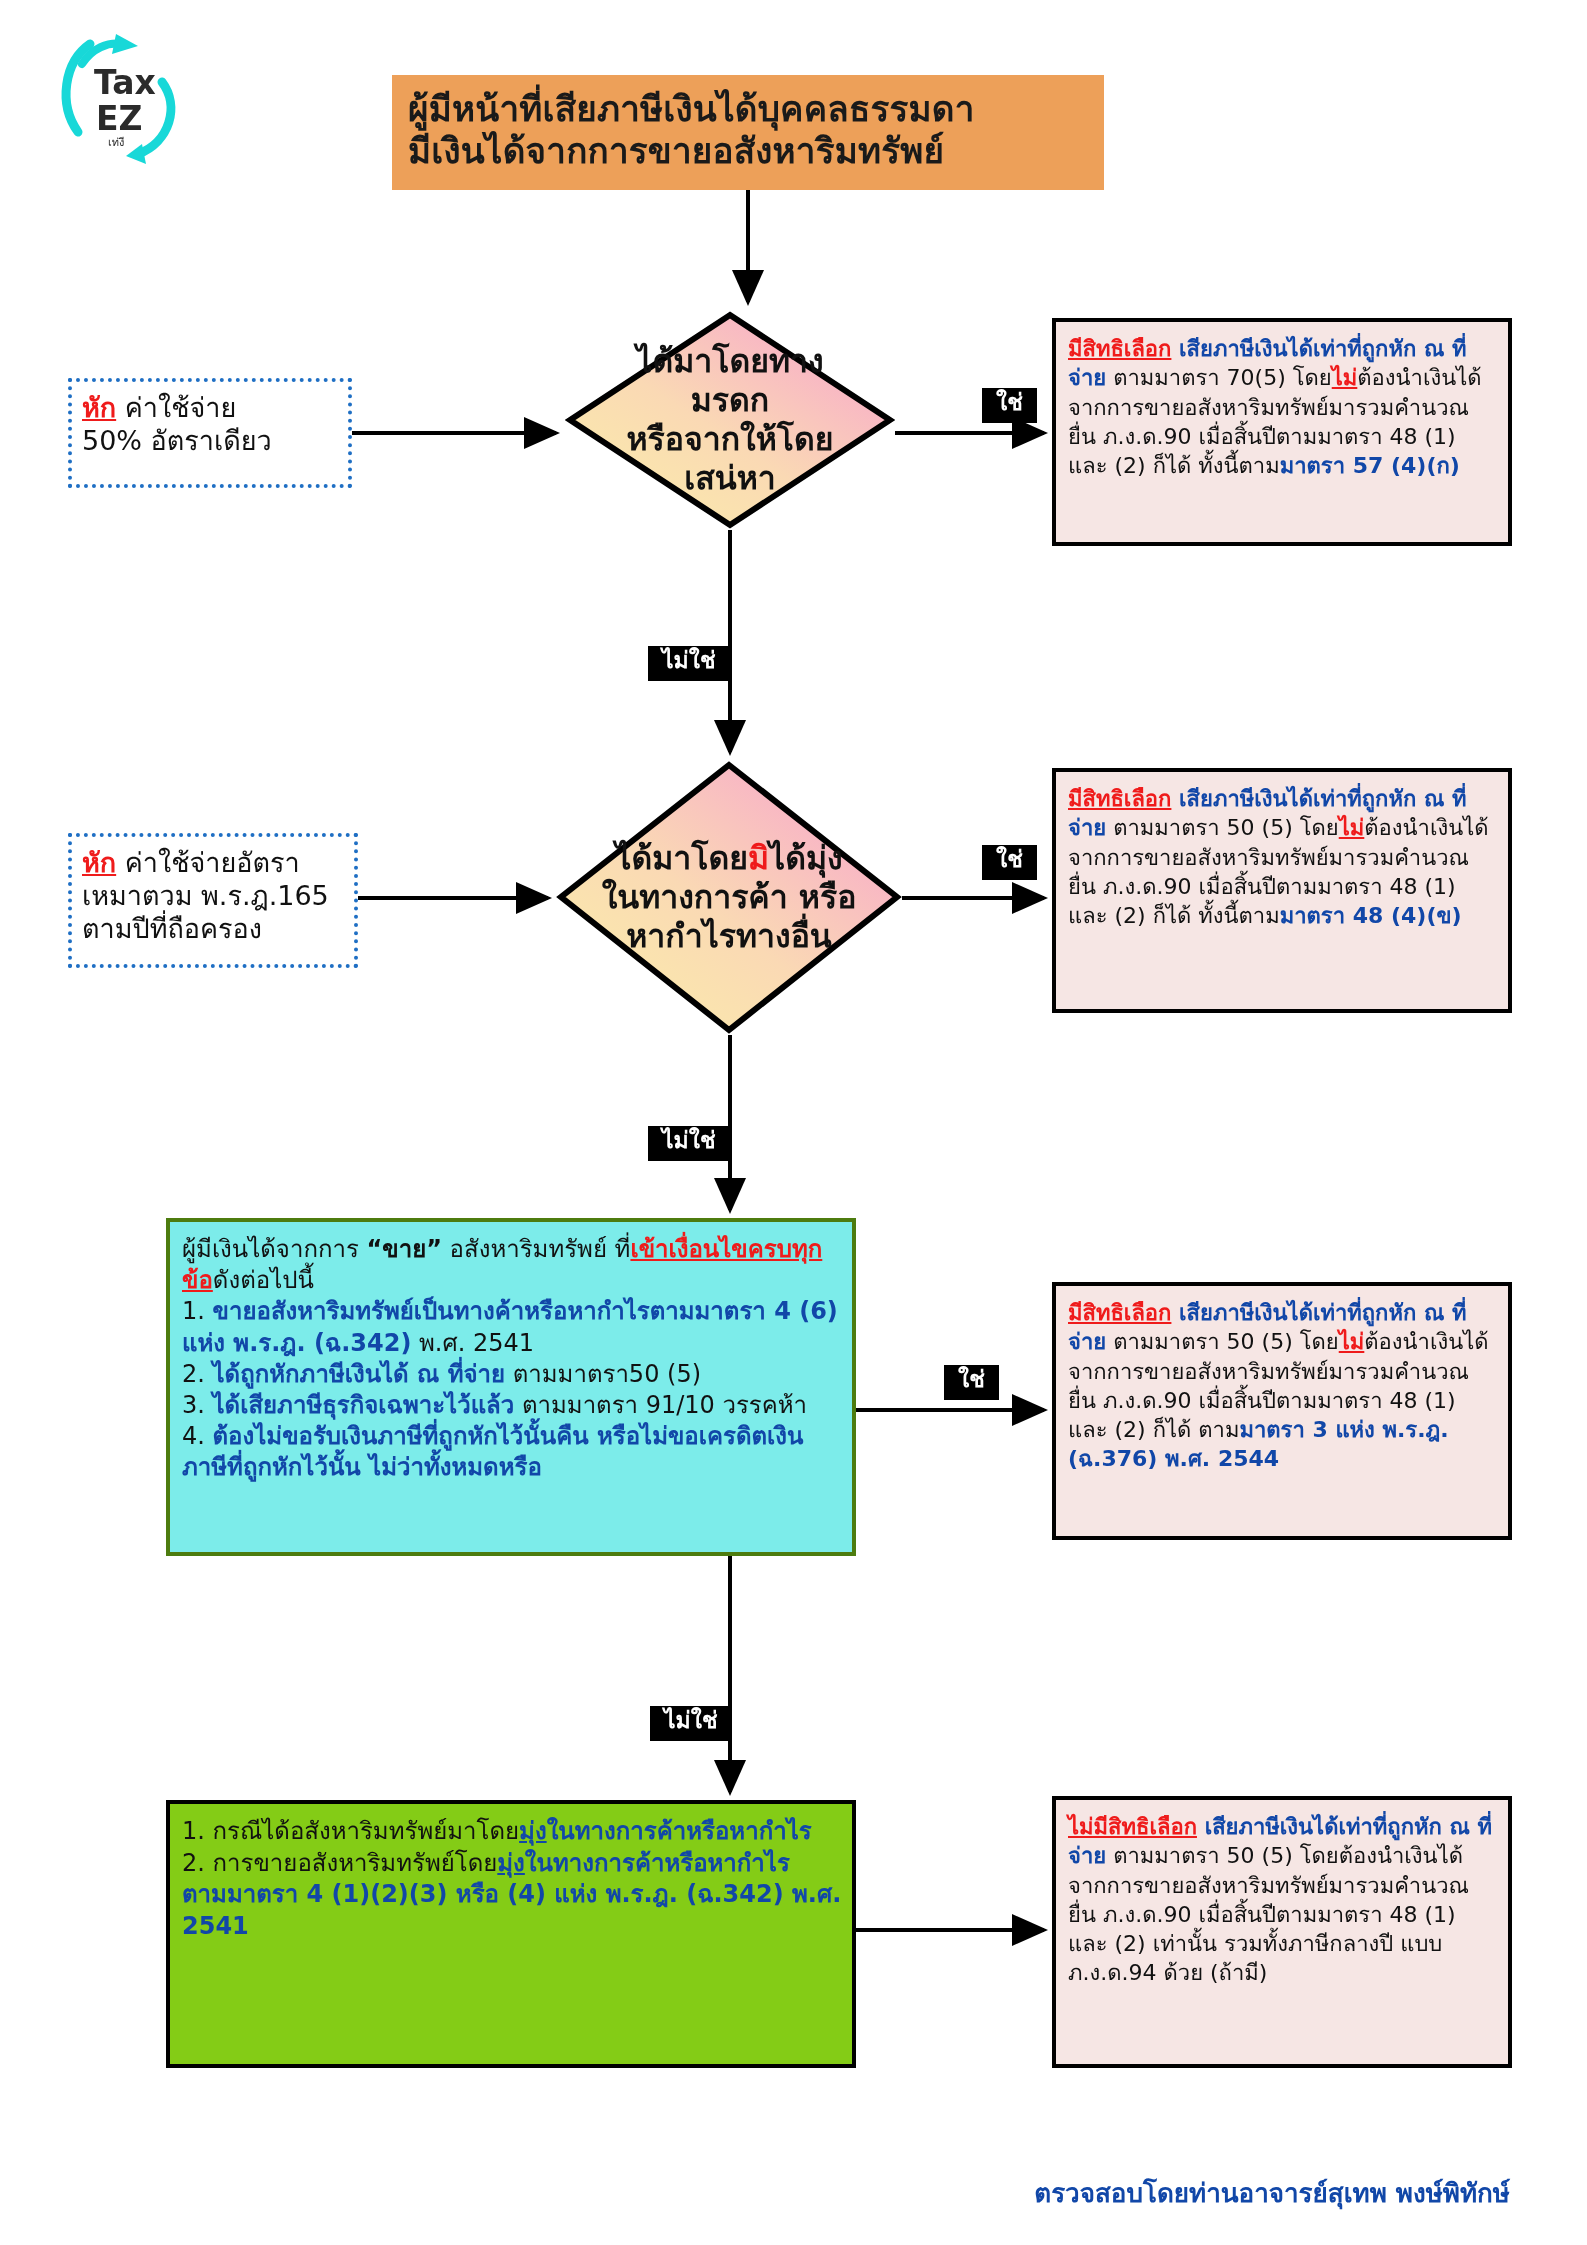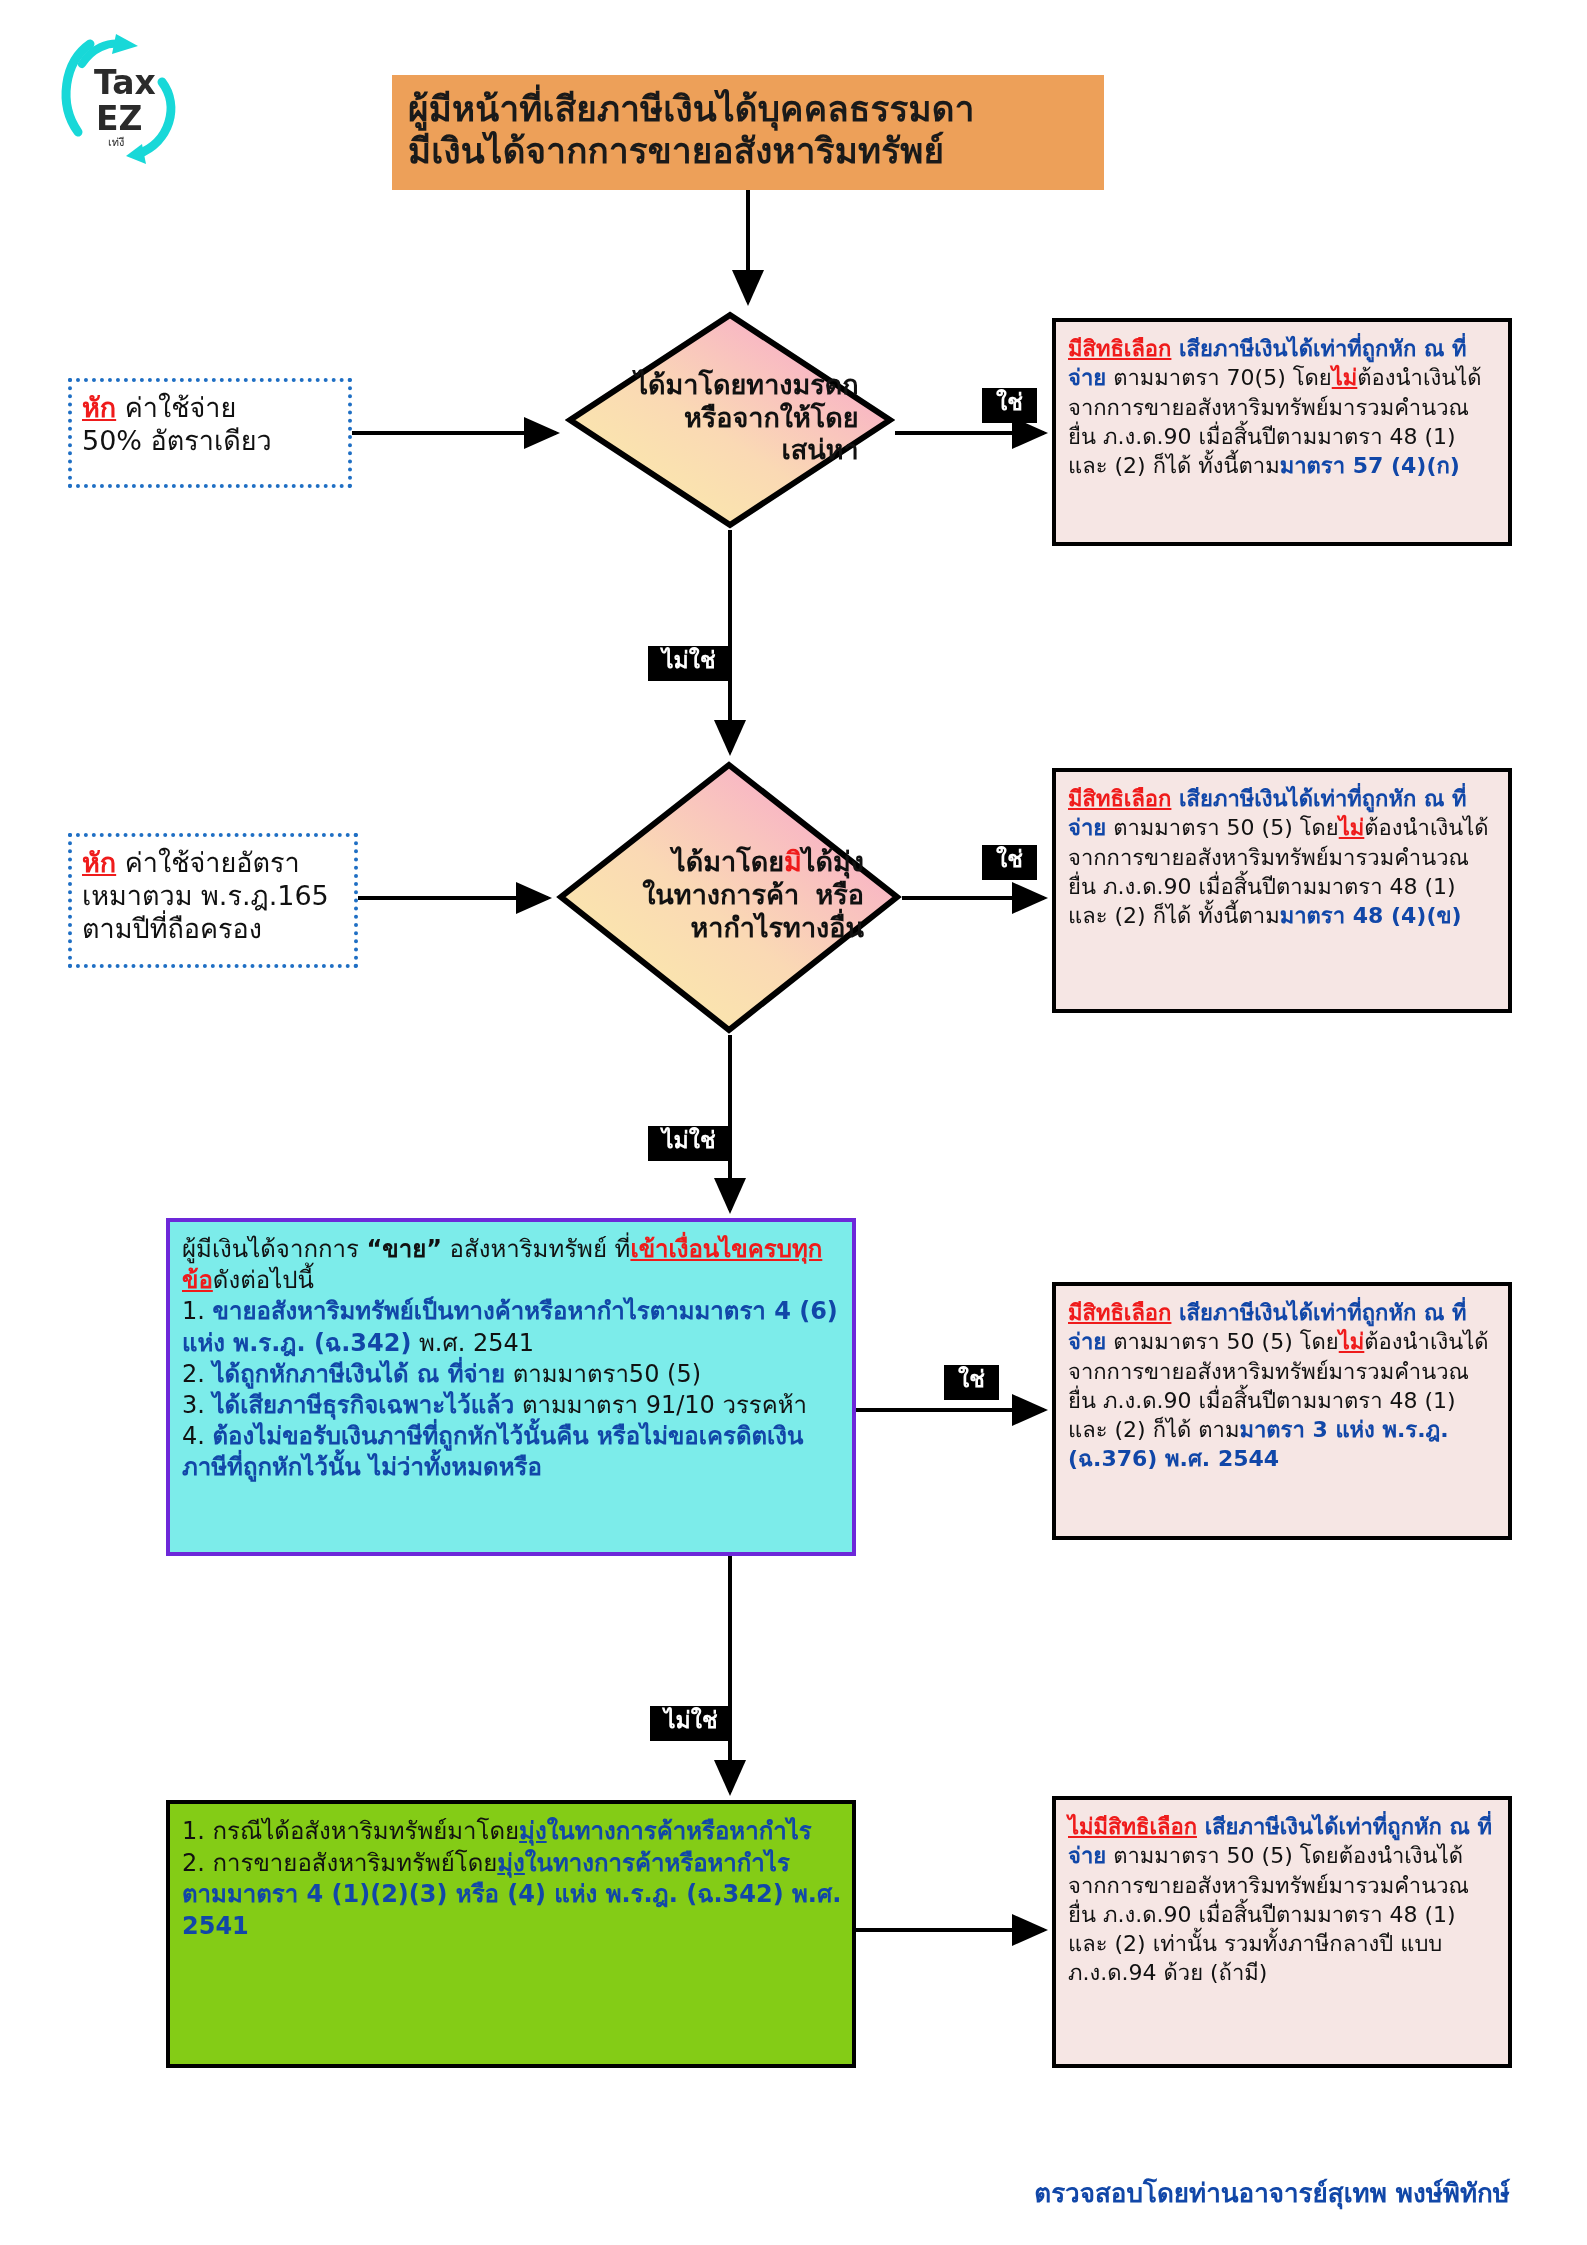--- a/index.html
+++ b/index.html
@@ -32,22 +32,22 @@
     font-size:27px;line-height:1.22;
   }
   .note .hk{color:#ef1b1b;text-decoration:underline;font-weight:600;}
   #note1{left:68px;top:378px;width:284px;height:110px;}
   #note2{left:68px;top:833px;width:290px;height:135px;}
 
   
   .diamond-wrap{display:flex;align-items:center;justify-content:center;}
   .diamond-wrap svg{position:absolute;left:0;top:0;}
   .diamond-text{
-    position:relative;z-index:2;text-align:right;color:#111;
-    font-weight:bold;font-size:27px;line-height:1.22;width:78%;font-family:Liberation Mono, monospace;
+    position:relative;z-index:2;text-align:center;color:#111;
+    font-weight:bold;font-size:32px;line-height:1.22;width:78%;
   }
   .diamond-text .red{color:#ef1b1b;}
   #diamond1{left:565px;top:310px;width:330px;height:220px;}
   #diamond2{left:556px;top:760px;width:346px;height:275px;}
 
   
   .resbox{
     background:#f6e6e4;border:4px solid #000;
     padding:12px 12px 10px 12px;color:#111;
     font-size:22px;line-height:1.33;
@@ -55,21 +55,21 @@
   .resbox .rd{color:#ef1b1b;font-weight:bold;text-decoration:underline;}
   .resbox .bl{color:#1147a8;font-weight:bold;}
   #res1{left:1052px;top:318px;width:460px;height:228px;}
   #res2{left:1052px;top:768px;width:460px;height:245px;}
   #res3{left:1052px;top:1282px;width:460px;height:258px;}
   #res4{left:1052px;top:1796px;width:460px;height:272px;}
 
   
   #cyanbox{
     left:166px;top:1218px;width:690px;height:338px;
-    background:#7cecea;border:4px solid #6d28d9;
+    background:#7cecea;border:4px solid #4d7c0f;
     padding:12px 10px 10px 12px;color:#111;
     font-size:24px;line-height:1.30;
   }
   #cyanbox .bl{color:#1147a8;font-weight:bold;}
   #cyanbox .rdu{color:#ef1b1b;font-weight:bold;text-decoration:underline;}
   #cyanbox .bk{color:#111;font-weight:bold;}
 
   
   #purplebox{
     left:166px;top:1800px;width:690px;height:268px;

